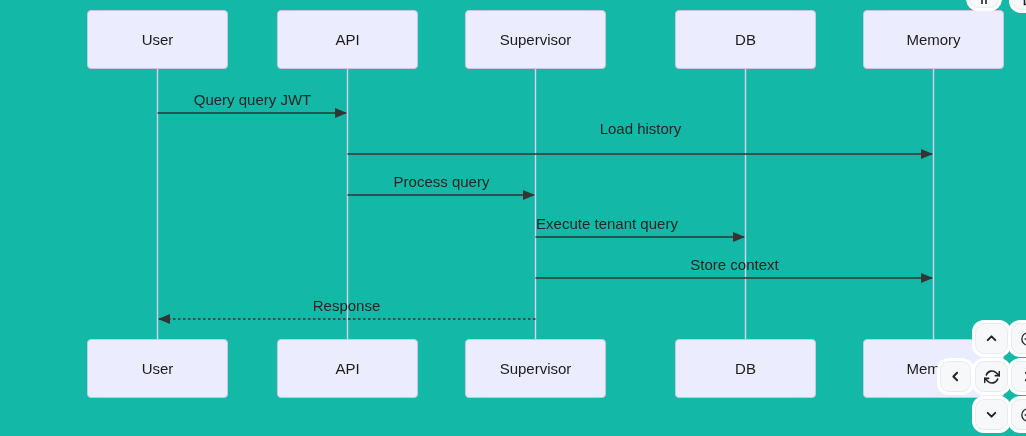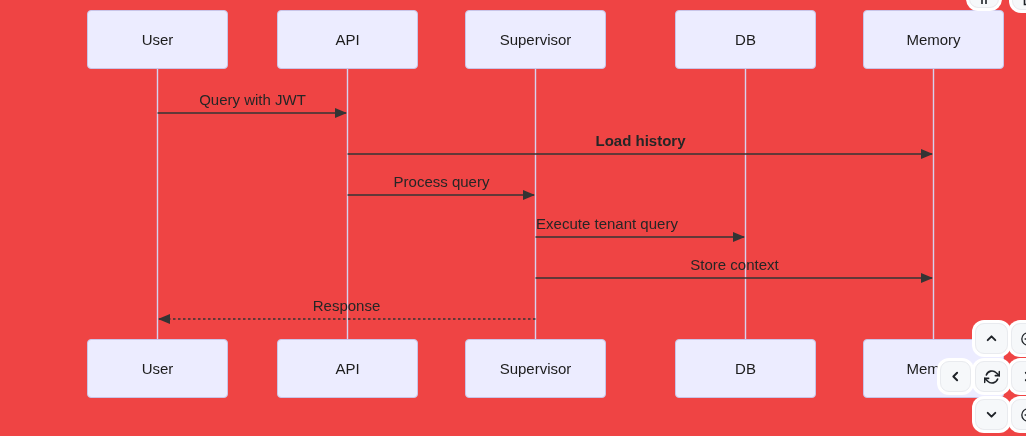--- a/index.html
+++ b/index.html
@@ -1,20 +1,20 @@
 <!DOCTYPE html>
 <html><head>
 <meta charset="utf-8">
 <style>
   html, body { margin: 0; padding: 0; background: #ffffff; }
   #app {
     position: relative;
     width: 1026px;
     height: 436px;
-    background: #ef4444;
+    background: #14b8a6;
     overflow: hidden;
     font-family: "Liberation Sans", "DejaVu Sans", sans-serif;
     color: #222;
   }
   #diagram-svg { position: absolute; left: 0; top: 0; }
   .actor {
     position: absolute;
     width: 139px;
     height: 57px;
     background: #ECECFF;
@@ -105,22 +105,22 @@
   <div class="actor" style="left:465px; top:339px;">
     <span>Supervisor</span>
   </div>
   <div class="actor" style="left:675px; top:339px;">
     <span>DB</span>
   </div>
   <div class="actor" style="left:863px; top:339px;">
     <span>Memory</span>
   </div>
 
-  <div class="msg-label" style="left:252.5px; top:91px;">Query with JWT</div>
-  <div class="msg-label" style="left:640.5px; top:132px;font-weight:bold;">Load history</div>
+  <div class="msg-label" style="left:252.5px; top:91px;">Query query JWT</div>
+  <div class="msg-label" style="left:640.5px; top:120px;">Load history</div>
   <div class="msg-label" style="left:441.5px; top:173px;">Process query</div>
   <div class="msg-label" style="left:607px; top:215px;">Execute tenant query</div>
   <div class="msg-label" style="left:734.5px; top:256px;">Store context</div>
   <div class="msg-label" style="left:346.5px; top:297px;text-align:center;">Response</div>
 
   <div class="ctrl-btn" style="left:969px; top:-24px; width:30px; height:32px;">
     <svg class="stub-icon" width="10" height="6" viewBox="0 0 10 6">
       <line x1="3" y1="0" x2="3" y2="6" stroke="#1f2328" stroke-width="1.6"></line>
       <line x1="7" y1="0" x2="7" y2="6" stroke="#1f2328" stroke-width="1.6"></line>
     </svg>

